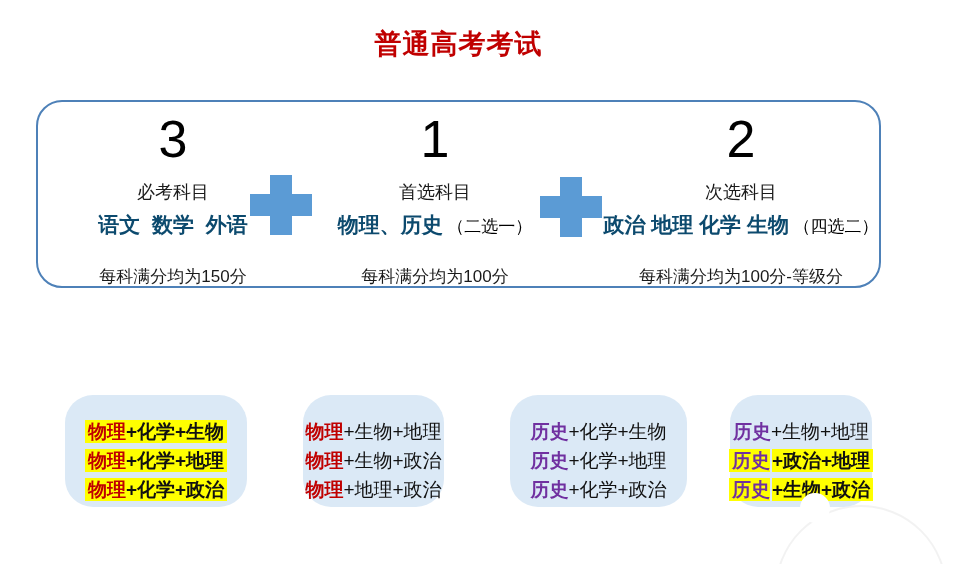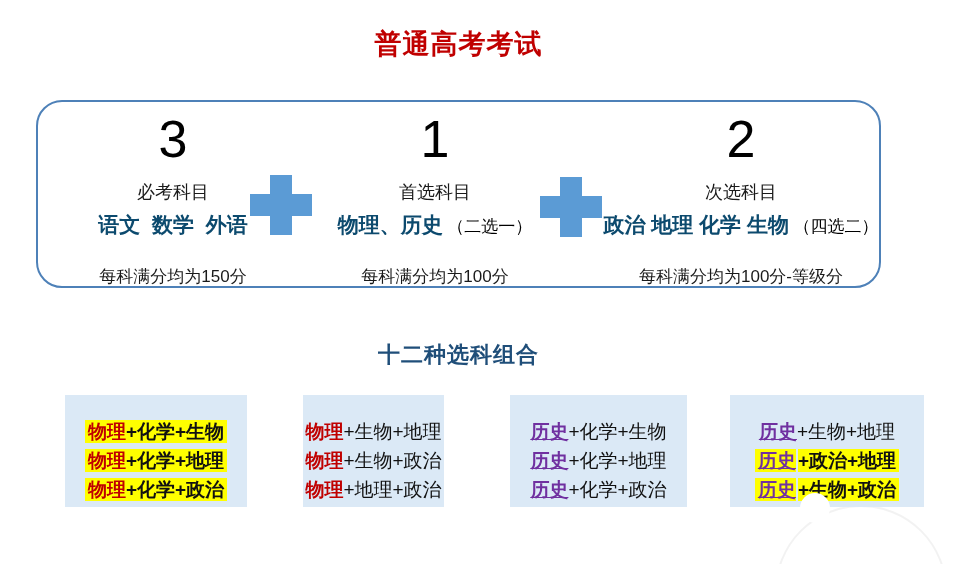--- a/index.html
+++ b/index.html
@@ -44,32 +44,32 @@
   .plus::after{content:"";position:absolute;left:20px;top:0;width:22px;height:60px;background:#5B9BD5;}
 
   
   .combos-heading{
     position:absolute;left:36px;top:340px;width:845px;text-align:center;
     font-size:22px;font-weight:bold;color:#1F4E79;letter-spacing:1px;
   }
 
   
   .group{
-    position:absolute;top:395px;height:112px;background:#DBE9F6;border-radius:0;
+    position:absolute;top:395px;height:112px;background:#DBE9F6;border-radius:28px;
     display:flex;flex-direction:column;justify-content:space-evenly;align-items:center;
     box-sizing:border-box;padding-top:20px;z-index:1;
   }
   .g1{left:65px;width:182px;}
   .g2{left:303px;width:141px;}
   .g3{left:510px;width:177px;}
-  .g4{left:730px;width:194px;}
+  .g4{left:730px;width:142px;}
   .row{font-size:19px;line-height:24px;color:#111;white-space:nowrap;}
   .first{font-weight:bold;}
   .g1 .first,.g2 .first{color:#C00000;}
-  .g3 .first,.g4 .first{color:#7030A0;text-decoration:underline;}
+  .g3 .first,.g4 .first{color:#7030A0;}
   
   .g1 .seg-wrap{background:#FFFF00;padding:1px 3px;}
   .g1 .rest{font-weight:bold;}
   
   .g4 .hl .first{background:#FFFF00;padding:1px 0 1px 3px;margin-right:2px;}
   .g4 .hl .rest{background:#FFFF00;padding:1px 3px 1px 0;font-weight:bold;}
 
   
   .wm-circle{
     position:absolute;left:800px;top:493px;width:30px;height:30px;
@@ -114,21 +114,20 @@
       <div class="subj-line">
         <span class="subjects">政治 地理 化学 生物</span><span class="note"> （四选二）</span>
       </div>
       <div class="score">每科满分均为100分-等级分</div>
     </div>
 
     <div class="plus p1"></div>
     <div class="plus p2"></div>
   </div>
 
-  <div class="combos-heading">十二种选科组合</div>
 
   <div class="group g1">
     <div class="row">
       <span class="seg-wrap"><span class="first">物理</span><span class="rest">+化学+生物</span></span>
     </div>
     <div class="row">
       <span class="seg-wrap"><span class="first">物理</span><span class="rest">+化学+地理</span></span>
     </div>
     <div class="row">
       <span class="seg-wrap"><span class="first">物理</span><span class="rest">+化学+政治</span></span>

